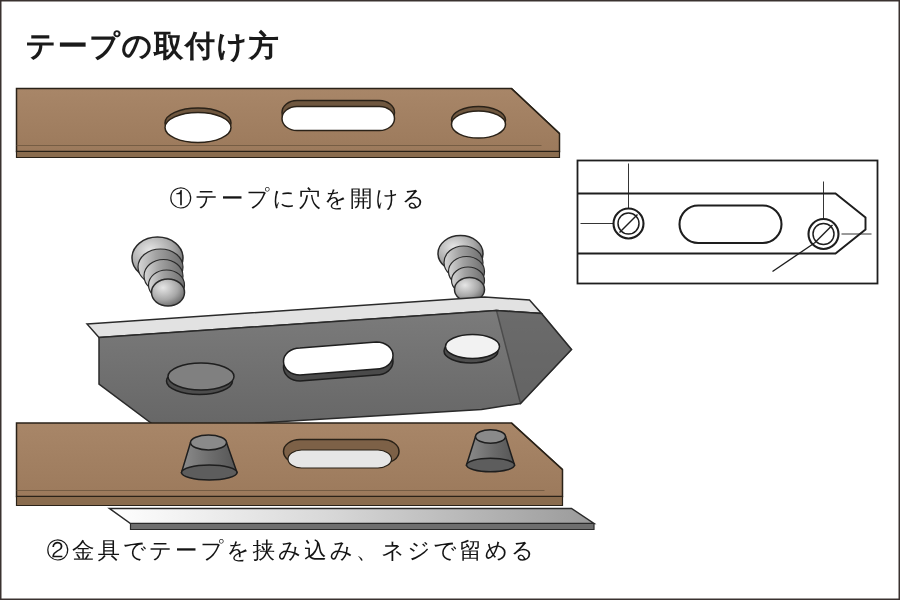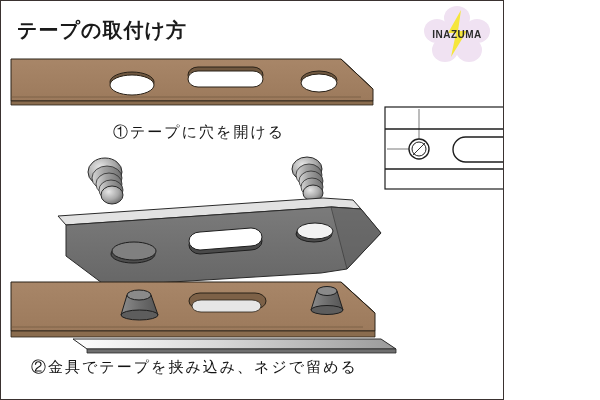--- a/index.html
+++ b/index.html
@@ -2,21 +2,21 @@
 <html><head>
 <meta charset="utf-8">
 <style>
   html, body {
     margin: 0;
     padding: 0;
     background: #ffffff;
   }
   #page {
     position: relative;
-    width: 504px;
+    width: 600px;
     height: 400px;
     background: #ffffff;
     border: 1px solid #3a3230;
     box-sizing: border-box;
     overflow: hidden;
     font-family: "Liberation Sans", sans-serif;
     padding-left: 22px;
   }
 
   
@@ -88,34 +88,20 @@
   #d-left  { left: 390px; top: 128px; }
   #d-right { left: 568px; top: 130px; }
 </style>
 </head>
 <body>
 
 <div id="page">
 
   <div id="title">テープの取付け方</div>
 
-  <div id="logo">
-    <svg width="72" height="58" viewBox="0 0 72 58">
-      <g fill="#f0e2f2">
-        <ellipse cx="36" cy="13" rx="13" ry="12"></ellipse>
-        <ellipse cx="16" cy="26" rx="13" ry="12"></ellipse>
-        <ellipse cx="56" cy="26" rx="13" ry="12"></ellipse>
-        <ellipse cx="24" cy="45" rx="13" ry="12"></ellipse>
-        <ellipse cx="48" cy="45" rx="13" ry="12"></ellipse>
-        <ellipse cx="36" cy="31" rx="15" ry="14"></ellipse>
-      </g>
-      <path d="M40 5 L27 28 L35 28 L30 52 L46 26 L37 26 Z" fill="#f5e63c"></path>
-    </svg>
-    <div class="logo-text">INAZUMA</div>
-  </div>
 
   <div class="caption" id="caption-2">②金具でテープを挟み込み、ネジで留める</div>
   <div class="caption" id="caption-1">①テープに穴を開ける</div>
 
   <div class="dlabel" id="d-8mm">約8mm</div>
   <div class="dlabel" id="d-title">ネジの位置</div>
   <div class="dlabel" id="d-phi">約φ4mm</div>
   <div class="dlabel dlabel-vert" id="d-left">約5.5mm</div>
   <div class="dlabel dlabel-vert" id="d-right">約5.5mm</div>
 

